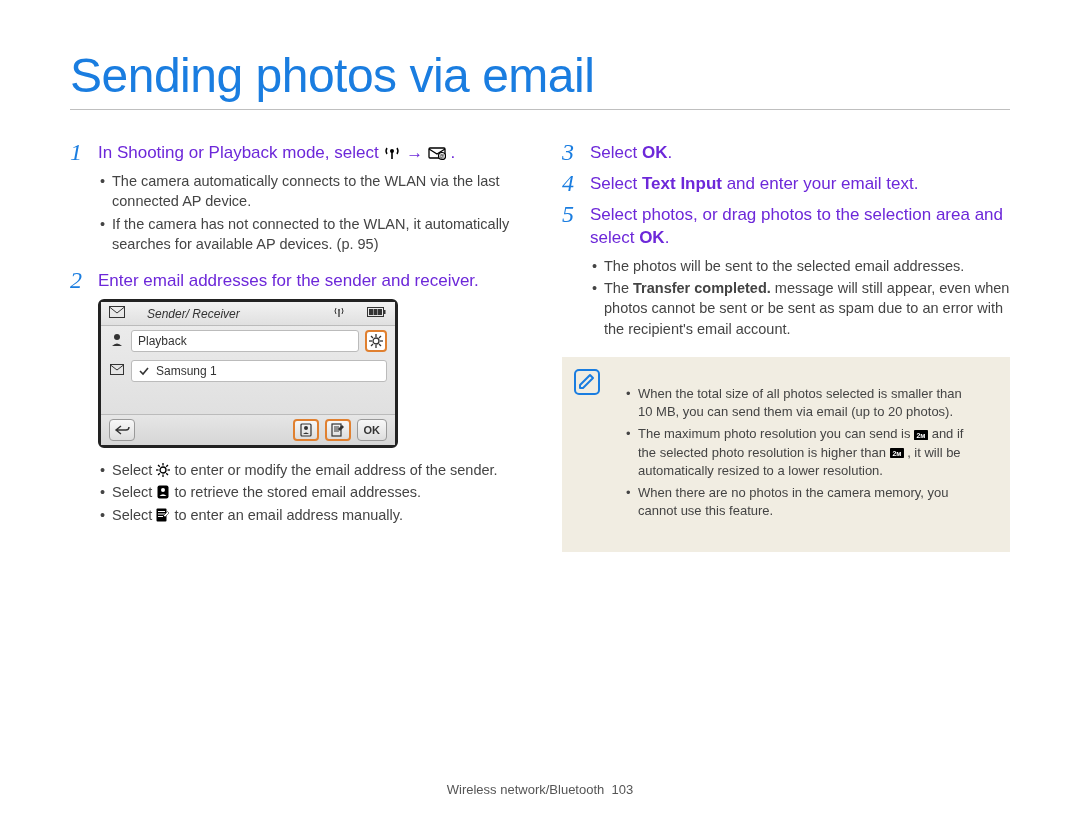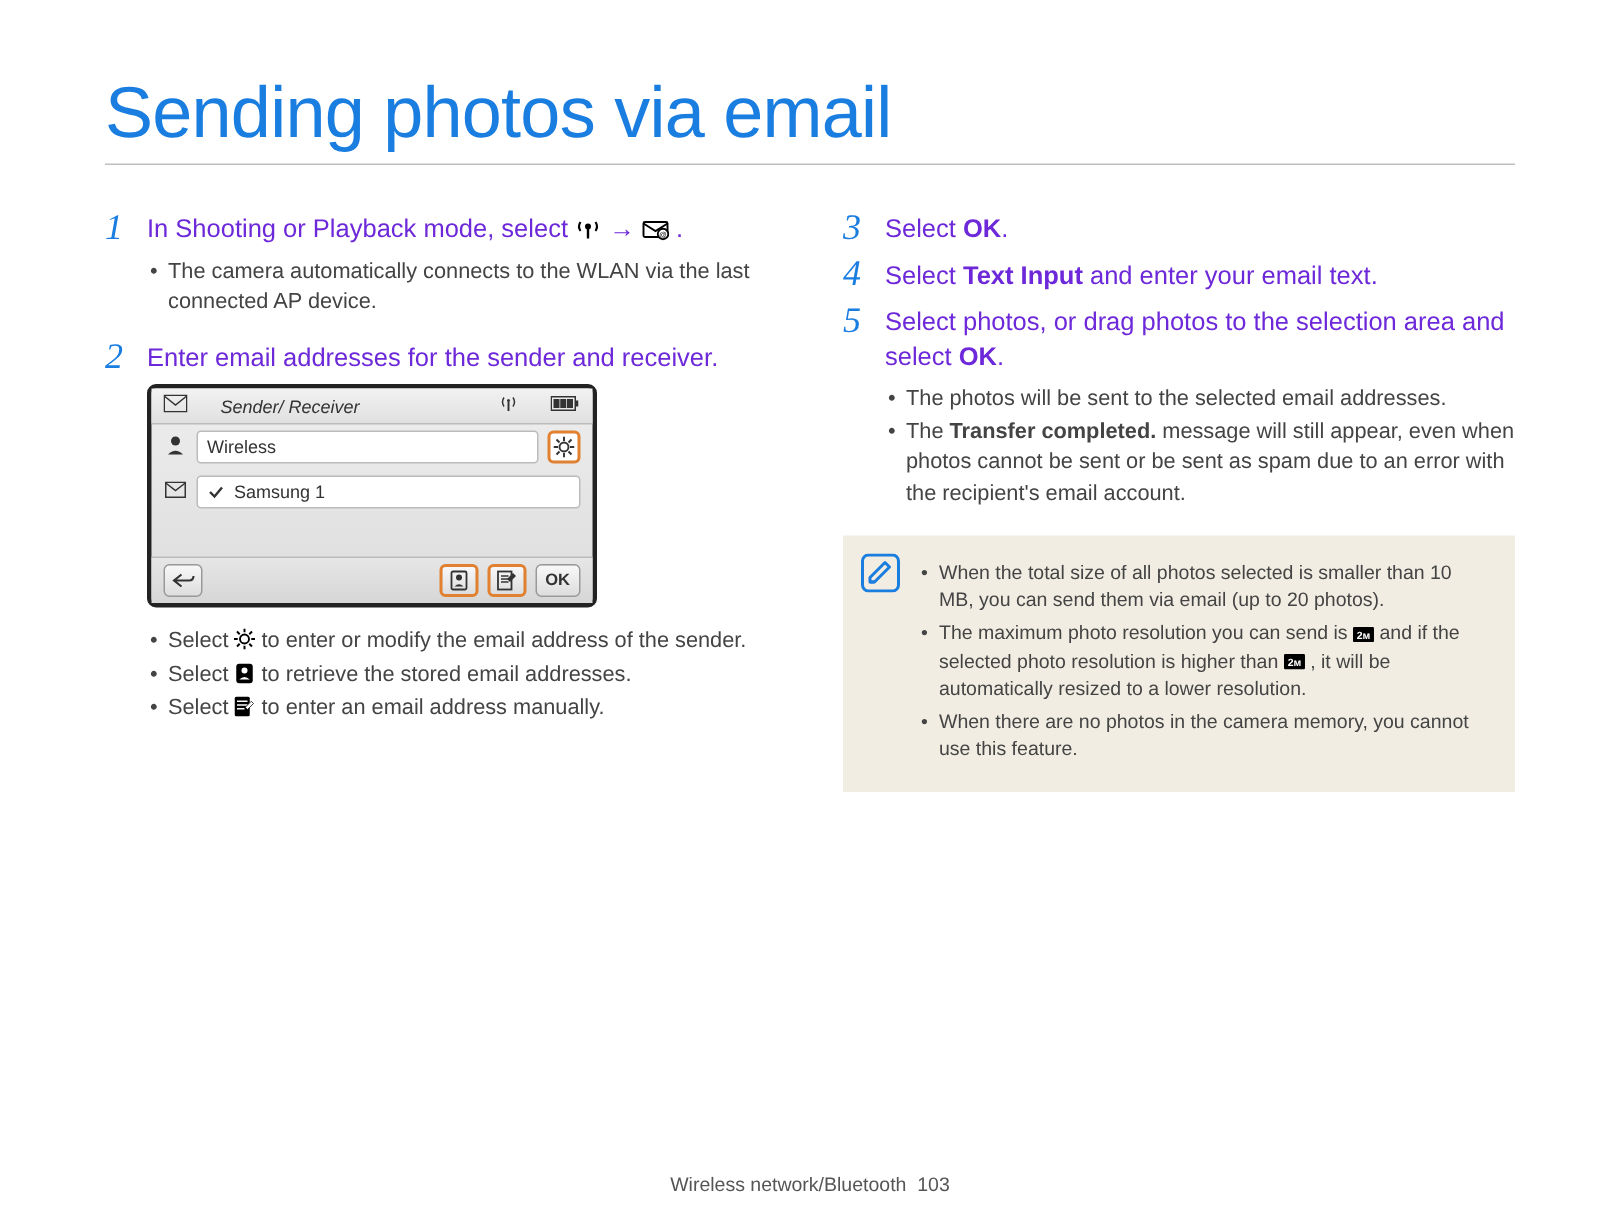--- a/index.html
+++ b/index.html
@@ -171,21 +171,21 @@
     margin-top: 18px;
     font-size: 13px;
     line-height: 1.4;
     color: #444;
   }
   .notebox-icon {
     width: 26px; height: 26px;
     flex-shrink: 0;
   }
   .notebox ul {
-    margin: 4px; padding: 0;
+    margin: 16px; padding: 0;
     list-style: none;
   }
   .notebox li {
     position: relative;
     padding-left: 12px;
     margin-bottom: 4px;
   }
   .notebox li::before {
     content: "•";
     position: absolute;
@@ -233,20 +233,21 @@
                 <path d="M1 4 L9 9 L17 4" fill="none" stroke="#000" stroke-width="1.3"></path>
                 <circle cx="14" cy="11" r="3.5" fill="#fff" stroke="#000" stroke-width="1.2"></circle>
                 <text x="14" y="13" font-size="5" text-anchor="middle" font-weight="bold">@</text>
               </svg>
           </span>
           <span>.</span>
         </div>
       </div>
       <ul class="sub-bullets">
         <li>The camera automatically connects to the WLAN via the last connected AP device.</li>
+        <li>If the camera has not connected to the WLAN, it automatically searches for available AP devices. (p. 95)</li>
       </ul>
 
       <div class="step">
         <div class="stepnum">2</div>
         <div class="steptext">Enter email addresses for the sender and receiver.</div>
       </div>
 
       <div class="lcd">
         <div class="lcd-header">
           <span>
@@ -276,21 +277,21 @@
           </span>
         </div>
         <div class="lcd-row">
           <span style="width:16px;text-align:center;">
             <svg width="14" height="14" viewBox="0 0 14 14">
                 <circle cx="7" cy="4" r="3" fill="#333"></circle>
                 <path d="M2 13 Q7 8 12 13 Z" fill="#333"></path>
               </svg>
           </span>
           <div class="lcd-field">
-            <span>Wireless</span>
+            <span>Playback</span>
           </div>
           <div class="lcd-gear">
             <svg width="14" height="14" viewBox="0 0 14 14">
                 <circle cx="7" cy="7" r="3" fill="none" stroke="#333" stroke-width="1.3"></circle>
                 <g stroke="#333" stroke-width="1.3">
                   <line x1="7" y1="0" x2="7" y2="3"></line>
                   <line x1="7" y1="11" x2="7" y2="14"></line>
                   <line x1="0" y1="7" x2="3" y2="7"></line>
                   <line x1="11" y1="7" x2="14" y2="7"></line>
                   <line x1="2" y1="2" x2="4" y2="4"></line>

